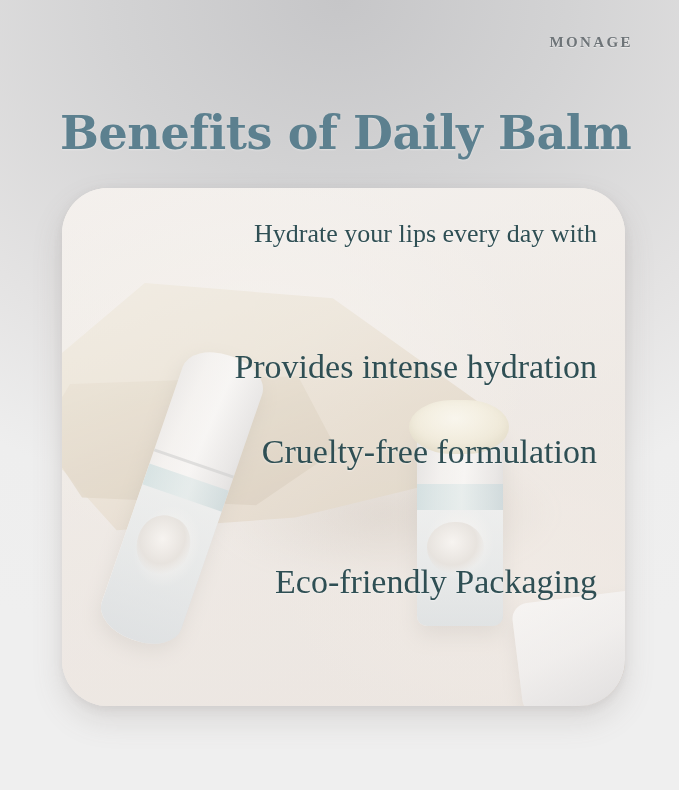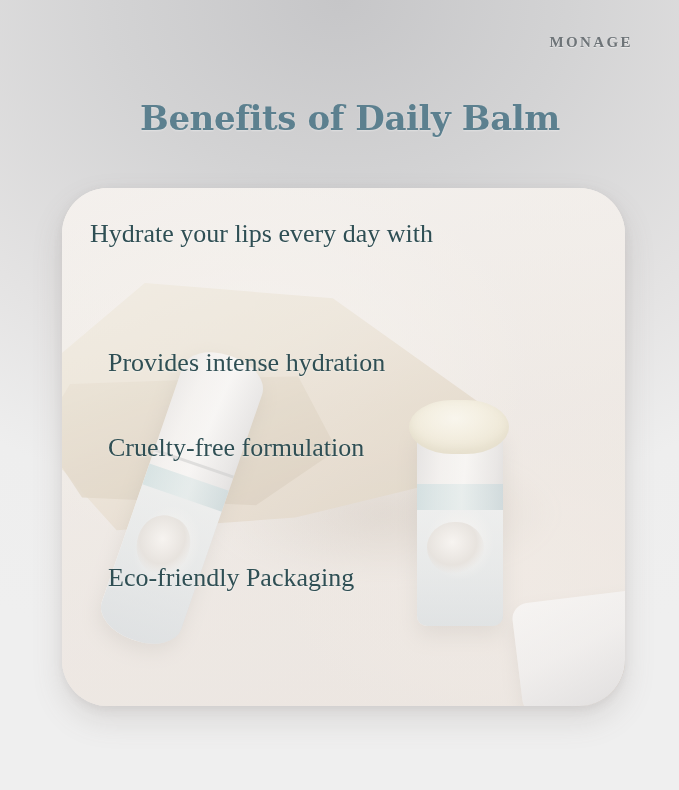--- a/index.html
+++ b/index.html
@@ -37,27 +37,26 @@
     text-shadow: 0 1px 1px rgba(255,255,255,.55);
   }
 
   
   .headline {
     position: absolute;
     top: 76px;
     left: 60px;
     width: 580px;
     font-family: "DejaVu Serif", "Liberation Serif", serif;
-    font-size: 34px;
+    font-size: 46px;
     font-weight: 700;
     letter-spacing: -0.4px;
     color: #5c808f;
     line-height: 1.16;
     text-shadow: 0 1px 2px rgba(255,255,255,.35);
-    text-align: center;
   }
 
   
   .card {
     position: absolute;
     left: 62px;
     top: 188px;
     width: 563px;
     height: 518px;
     border-radius: 46px;
@@ -227,36 +226,36 @@
     background: linear-gradient(180deg, rgba(244,241,238,.58) 0%, rgba(242,238,234,.42) 42%, rgba(240,235,231,.50) 100%);
   }
 
   
   .copy {
     position: absolute;
     inset: 0;
     padding: 12px 28px;
     box-sizing: border-box;
     color: #2f4f54;
-    text-align: left;
+    text-align: right;
     text-decoration: underline;
   }
   .intro {
     position: absolute;
     left: 28px; right: 28px;
     top: 26px;
     font-size: 26px;
     line-height: 1.52;
     color: #2f4f54;
     text-shadow: 0 1px 2px rgba(255,255,255,.45);
   }
   .benefit {
     position: absolute;
     left: 46px; right: 28px;
-    font-size: 26px;
+    font-size: 34px;
     line-height: 1.2;
     color: #2f4f54;
     text-shadow: 0 1px 2px rgba(255,255,255,.45);
   }
   .b0 { top: 159px; }
   .b1 { top: 244px; }
   .b2 { top: 374px; }
   .b3 { top: 464px; }
 </style>
 </head>

